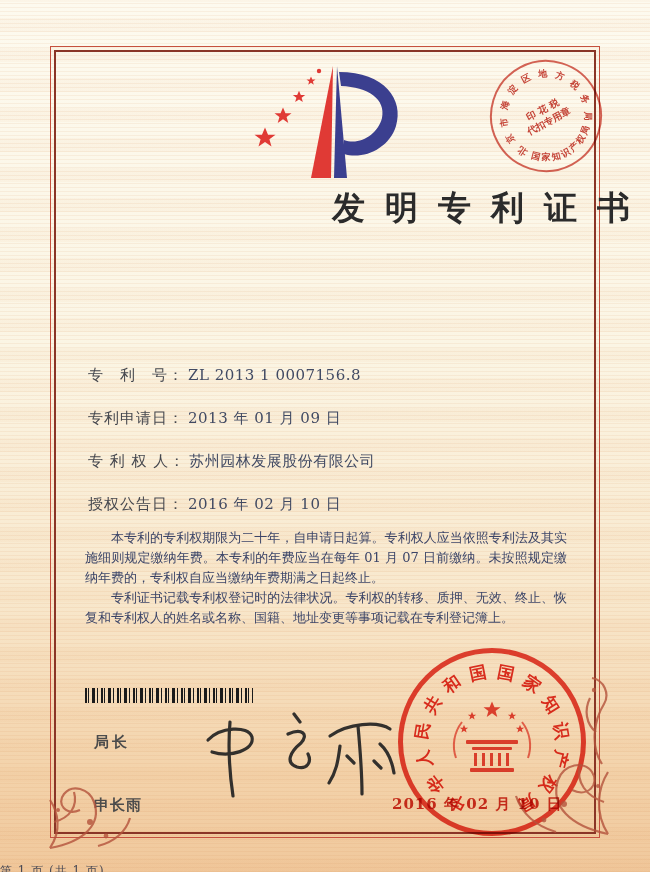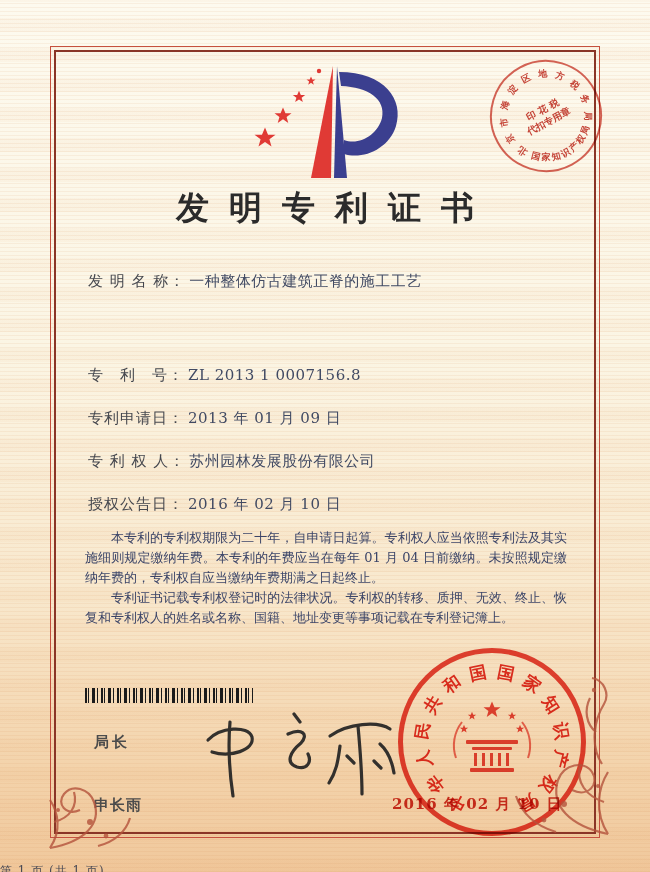--- a/index.html
+++ b/index.html
@@ -10,21 +10,21 @@
       repeating-linear-gradient(0deg, rgba(214,138,82,0.10) 0 1px, rgba(255,255,255,0) 1px 4px),
       repeating-linear-gradient(0deg, rgba(230,160,100,0.06) 0 14px, rgba(255,255,255,0) 14px 30px),
       linear-gradient(180deg,#fdfaef 0%,#fbf5e4 40%,#f8e8cd 68%,#f3d3ab 88%,#f0c89c 100%);
   }
   
   .frame-outer{position:absolute; left:50px; top:46px; right:50px; bottom:34px;
     border:1.5px solid #c5503e;}
   .frame-inner{position:absolute; inset:3px; border:2.5px solid #8a3526;}
   .cert-no{position:absolute; left:76px; top:88px; font-size:13.5px; color:#4a4f58; letter-spacing:1.5px;}
   .logo{position:absolute; left:247px; top:64px;}
-  .title{position:absolute; left:0; top:186px; width:100%; text-align:center;
+  .title{position:absolute; left:0; top:186px; width:100%; text-align:right;
     font-size:33px; font-weight:600; color:#2b2b2b; letter-spacing:20px; text-indent:20px;}
   .field{position:absolute; left:88px; font-size:15px; white-space:nowrap;}
   .field .lbl{color:#45474e; letter-spacing:1px;}
   .field .val{color:#414a63; margin-left:4px; letter-spacing:0.5px;}
   .body{position:absolute; left:85px; top:528px; width:482px;
     font-size:13px; line-height:20px; color:#3c4568; text-align:justify;}
   .body p{margin:0; text-indent:2em;}
   .barcode{position:absolute; left:85px; top:688px; width:168px; height:15px;
     background:repeating-linear-gradient(90deg,#1b1b1b 0 2px,transparent 2px 3px,
       #1b1b1b 3px 4px,transparent 4px 7px,#1b1b1b 7px 10px,transparent 10px 12px,
@@ -76,38 +76,35 @@
       </g>
       <g fill="#3b3f8f">
         <polygon points="90,2 87,114 100,114"></polygon>
         <path d="M92,8 C138,8 157,36 149,62 C142,85 116,96 97,90 L97,76 C113,82 131,70 135,54 C139,35 121,23 94,22 Z"></path>
       </g>
     </svg>
   </div>
 
   <div class="title">发明专利证书</div>
 
-  <div class="field" style="top:272px">
-    <span class="lbl">发 明 名 称：</span><span class="val">一种整体仿古建筑正脊的施工工艺</span>
-  </div>
   <div class="field" style="top:366px">
     <span class="lbl">专　利　号：</span><span class="val">ZL 2013 1 0007156.8</span>
   </div>
   <div class="field" style="top:409px">
     <span class="lbl">专利申请日：</span><span class="val">2013 年 01 月 09 日</span>
   </div>
   <div class="field" style="top:452px">
     <span class="lbl">专 利 权 人：</span><span class="val">苏州园林发展股份有限公司</span>
   </div>
   <div class="field" style="top:495px">
     <span class="lbl">授权公告日：</span><span class="val">2016 年 02 月 10 日</span>
   </div>
 
   <div class="body">
-    <p>本专利的专利权期限为二十年，自申请日起算。专利权人应当依照专利法及其实施细则规定缴纳年费。本专利的年费应当在每年 01 月 04 日前缴纳。未按照规定缴纳年费的，专利权自应当缴纳年费期满之日起终止。</p>
+    <p>本专利的专利权期限为二十年，自申请日起算。专利权人应当依照专利法及其实施细则规定缴纳年费。本专利的年费应当在每年 01 月 07 日前缴纳。未按照规定缴纳年费的，专利权自应当缴纳年费期满之日起终止。</p>
     <p>专利证书记载专利权登记时的法律状况。专利权的转移、质押、无效、终止、恢复和专利权人的姓名或名称、国籍、地址变更等事项记载在专利登记簿上。</p>
   </div>
 
   <div class="barcode"></div>
 
   <div class="signer-role">局长</div>
   <div class="signer-name">申长雨</div>
 
   <div class="signature">
     <svg width="220" height="100" viewBox="0 0 220 100">

